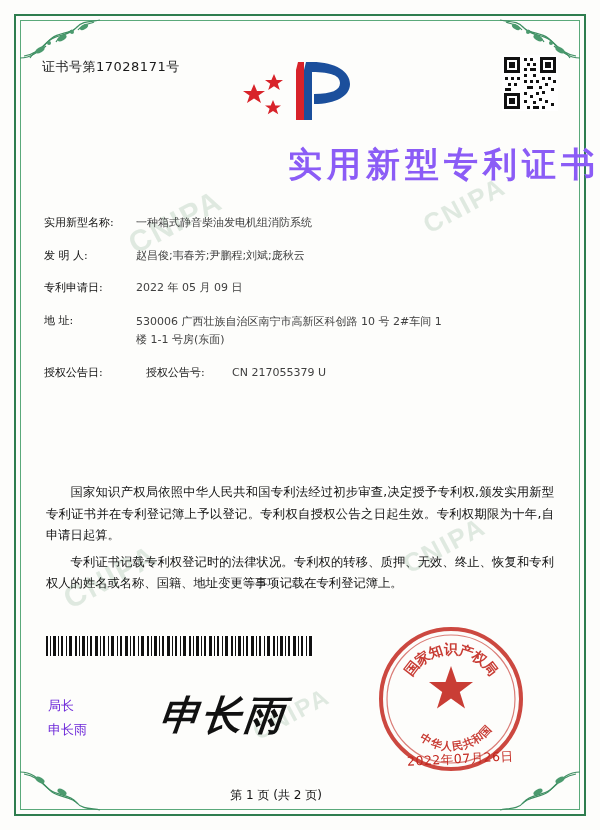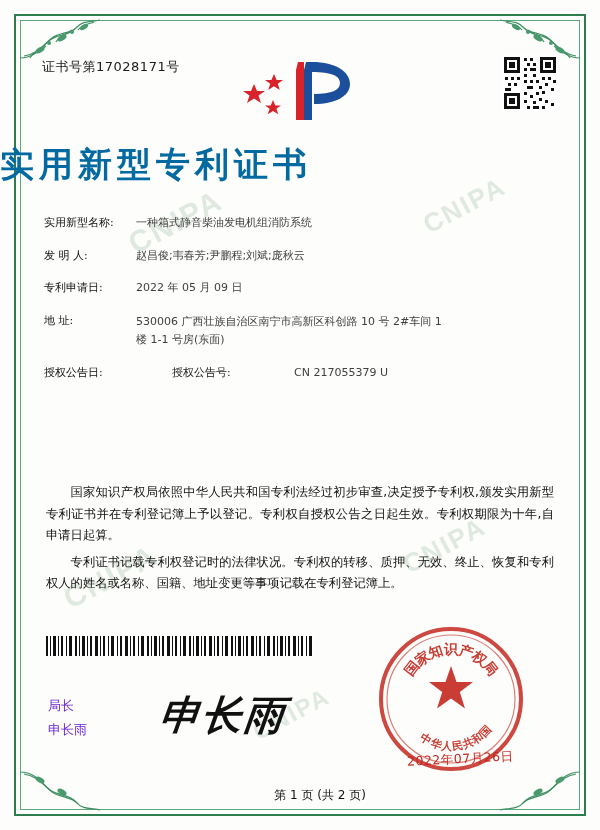--- a/index.html
+++ b/index.html
@@ -95,26 +95,26 @@
     width: 120px;
     height: 80px;
   }
 
   
   .main-title {
     position: absolute;
     top: 142px;
     left: 0;
     width: 600px;
-    text-align: left;
+    text-align: right;
     font-family: "DejaVu Serif", "Liberation Serif", serif;
     font-weight: bold;
     font-size: 34px;
     letter-spacing: 5px;
-    color: #0369a1;
+    color: #8b5cf6;
   }
 
   
   .fields {
     position: absolute;
     left: 44px;
     top: 215px;
     width: 514px;
     font-size: 11px;
     line-height: 1.5;
@@ -134,20 +134,21 @@
     flex: 1;
     color: #404040;
   }
   .field-row.two-col .field-value {
     flex: 0 0 auto;
     min-width: 200px;
   }
   .field-label2 {
     width: 86px;
     flex: 0 0 86px;
+    margin-left: 10px;
     white-space: pre;
   }
   .addr-value { line-height: 1.65; }
 
   
   .paragraphs {
     position: absolute;
     left: 46px;
     top: 482px;
     width: 508px;
@@ -212,21 +213,20 @@
 
   
   .footer {
     position: absolute;
     left: 0;
     bottom: 26px;
     width: 552px;
     text-align: center;
     font-size: 12px;
     color: #111;
-    padding-left: 44px;
   }
 </style>
 </head>
 <body>
 
 <div class="page">
 
   <div class="border-outer"></div>
   <div class="border-inner"></div>
 
@@ -380,21 +380,21 @@
     </div>
     <div class="field-row">
       <div class="field-label">专利申请日:</div>
       <div class="field-value">2022 年 05 月 09 日</div>
     </div>
     <div class="field-row">
       <div class="field-label">地 址:</div>
       <div class="field-value addr-value" style="white-space:pre-line;">530006  广西壮族自治区南宁市高新区科创路 10 号 2#车间 1
 楼 1-1 号房(东面)</div>
     </div>
-    <div class="field-row two-col" style="margin-top:4px;gap:36px;">
+    <div class="field-row two-col" style="margin-top:4px;">
       <div class="field-label">授权公告日:</div>
       <div class="field-label2">授权公告号:</div>
       <div class="field-value">CN 217055379 U</div>
     </div>
   </div>
 
   <div class="paragraphs">
     <p>国家知识产权局依照中华人民共和国专利法经过初步审查,决定授予专利权,颁发实用新型专利证书并在专利登记簿上予以登记。专利权自授权公告之日起生效。专利权期限为十年,自申请日起算。</p>
     <p>专利证书记载专利权登记时的法律状况。专利权的转移、质押、无效、终止、恢复和专利权人的姓名或名称、国籍、地址变更等事项记载在专利登记簿上。</p>
   </div>

